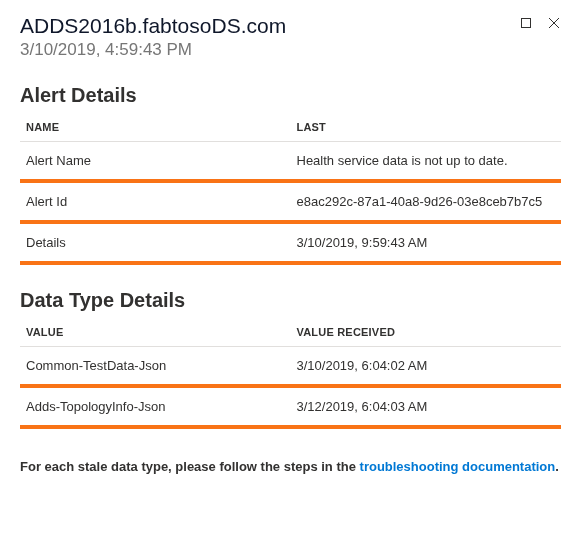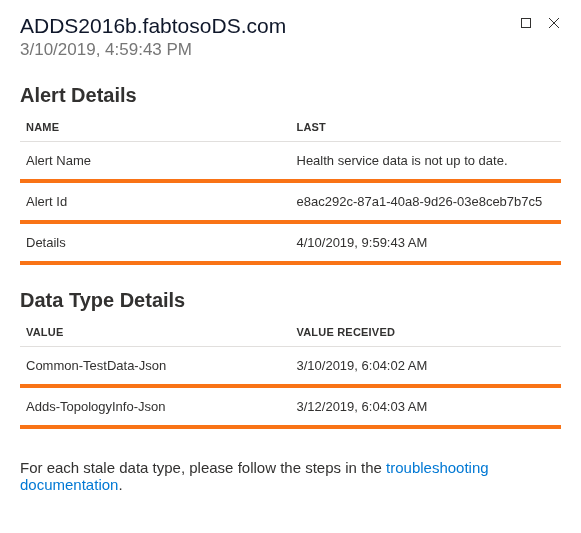--- a/index.html
+++ b/index.html
@@ -80,22 +80,23 @@
       color: #323130;
       padding: 11px 6px;
       border-bottom: 4px solid #f97316;
       vertical-align: middle;
     }
     .tbl .col-a {
       width: 50%;
     }
     .footer-note {
       margin-top: 30px;
-      font-size: 15px;
+      font-size: 13px;
       color: #323130;
+      font-weight: bold;
     }
     .footer-note a {
       color: #0078d4;
       text-decoration: none;
     }
   </style>
 </head>
 <body>
 
 <div class="panel">
@@ -133,21 +134,21 @@
         <tr>
           <td>Alert Name</td>
           <td>Health service data is not up to date.</td>
         </tr>
         <tr>
           <td>Alert Id</td>
           <td>e8ac292c-87a1-40a8-9d26-03e8ceb7b7c5</td>
         </tr>
         <tr>
           <td>Details</td>
-          <td>4/10/2019, 9:59:43 AM</td>
+          <td>3/10/2019, 9:59:43 AM</td>
         </tr>
       </tbody>
     </table>
   </div>
 
   <div class="section">
     <div class="section-title">Data Type Details</div>
     <table class="tbl">
       <thead>
         <tr>

